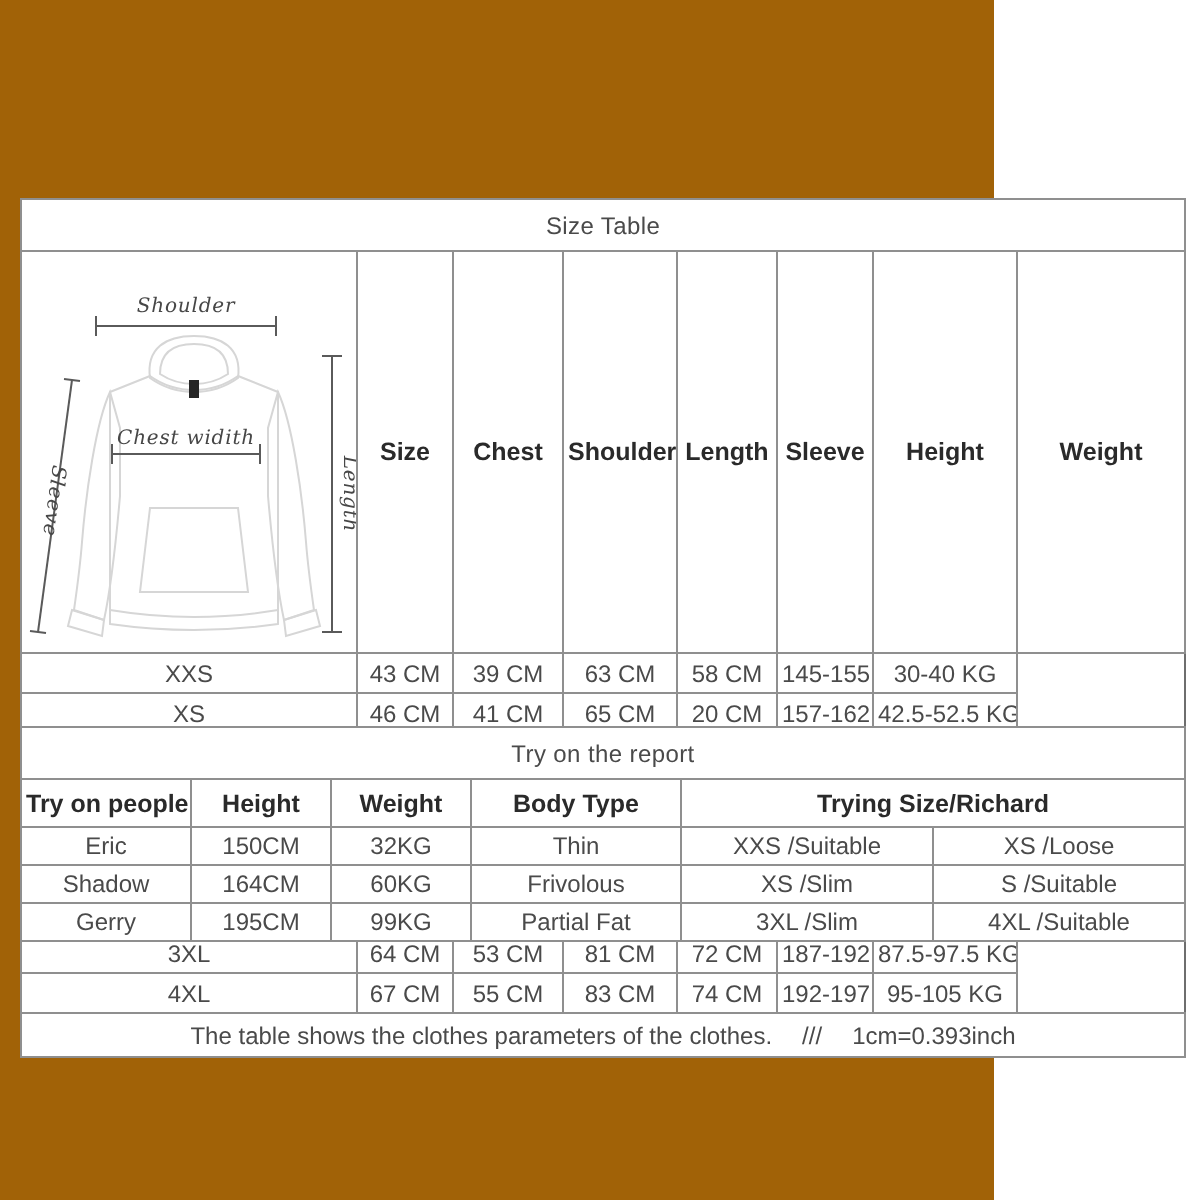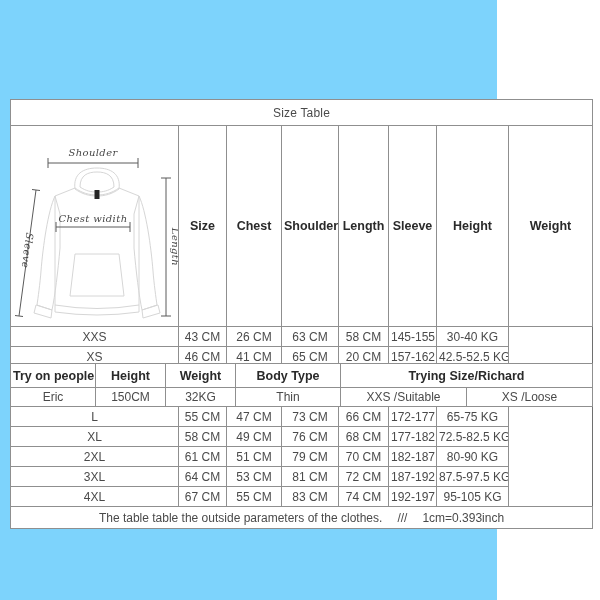--- a/index.html
+++ b/index.html
@@ -1,21 +1,21 @@
 <!DOCTYPE html>
 <html><head>
 <meta charset="utf-8">
 <style>
   html,body { margin:0; padding:0; background:#ffffff; }
   body {
     width:600px; height:600px; overflow:hidden;
     font-family:"Liberation Sans", sans-serif;
     -webkit-font-smoothing:antialiased;
   }
-  .sheet { position:relative; width:497px; height:600px; background:#7dd3fc;text-decoration:underline; }
+  .sheet { position:relative; width:497px; height:600px; background:#a16207;text-decoration:underline; }
 
   table.grid {
     position:absolute; left:10px; width:582px;
     border-collapse:collapse; table-layout:fixed; background:#ffffff;
   }
   #size-table  { top:99px;  }
   #tryon-table { top:363px; }
 
   .grid td, .grid th {
     border:1px solid #8f8f8f;
@@ -118,21 +118,21 @@
         <th class="colhead">Length</th>
         <th class="colhead">Sleeve</th>
         <th class="colhead">Height</th>
         <th class="colhead">Weight</th>
       </tr>
     </thead>
     <tbody>
         <tr>
           <td>XXS</td>
           <td>43 CM</td>
-          <td>26 CM</td>
+          <td>39 CM</td>
           <td>63 CM</td>
           <td>58 CM</td>
           <td>145-155 CM</td>
           <td>30-40 KG</td>
         </tr>
         <tr>
           <td>XS</td>
           <td>46 CM</td>
           <td>41 CM</td>
           <td>65 CM</td>
@@ -200,49 +200,68 @@
           <td>55 CM</td>
           <td>83 CM</td>
           <td>74 CM</td>
           <td>192-197 CM</td>
           <td>95-105 KG</td>
         </tr>
       </tbody>
     <tfoot>
       <tr>
         <td colspan="8" class="note-cell">
-          <span>The table table the outside parameters of the clothes.</span><span class="note-sep">///</span><span>1cm=0.393inch</span>
+          <span>The table shows the clothes parameters of the clothes.</span><span class="note-sep">///</span><span>1cm=0.393inch</span>
         </td>
       </tr>
     </tfoot>
   </table>
 
   <table class="grid" id="tryon-table">
     <colgroup>
       <col style="width:85px">
         <col style="width:70px">
         <col style="width:70px">
       <col style="width:105px">
         <col style="width:126px">
         <col style="width:126px">
     </colgroup>
     <thead>
       <tr>
+        <td colspan="6" class="tbl-title">Try on the report</td>
+      </tr>
+      <tr>
         <th class="colhead">Try on people</th>
         <th class="colhead">Height</th>
         <th class="colhead">Weight</th>
         <th class="colhead">Body Type</th>
         <th class="colhead" colspan="2">Trying Size/Richard</th>
       </tr>
     </thead>
     <tbody>
         <tr>
           <td>Eric</td>
           <td>150CM</td>
           <td>32KG</td>
           <td>Thin</td>
           <td>XXS /Suitable</td>
           <td>XS /Loose</td>
         </tr>
+        <tr>
+          <td>Shadow</td>
+          <td>164CM</td>
+          <td>60KG</td>
+          <td>Frivolous</td>
+          <td>XS /Slim</td>
+          <td>S /Suitable</td>
+        </tr>
+        <tr>
+          <td>Gerry</td>
+          <td>195CM</td>
+          <td>99KG</td>
+          <td>Partial Fat</td>
+          <td>3XL /Slim</td>
+          <td>4XL /Suitable</td>
+        </tr>
       </tbody>
   </table>
 
 </div>
 
 </body></html>

